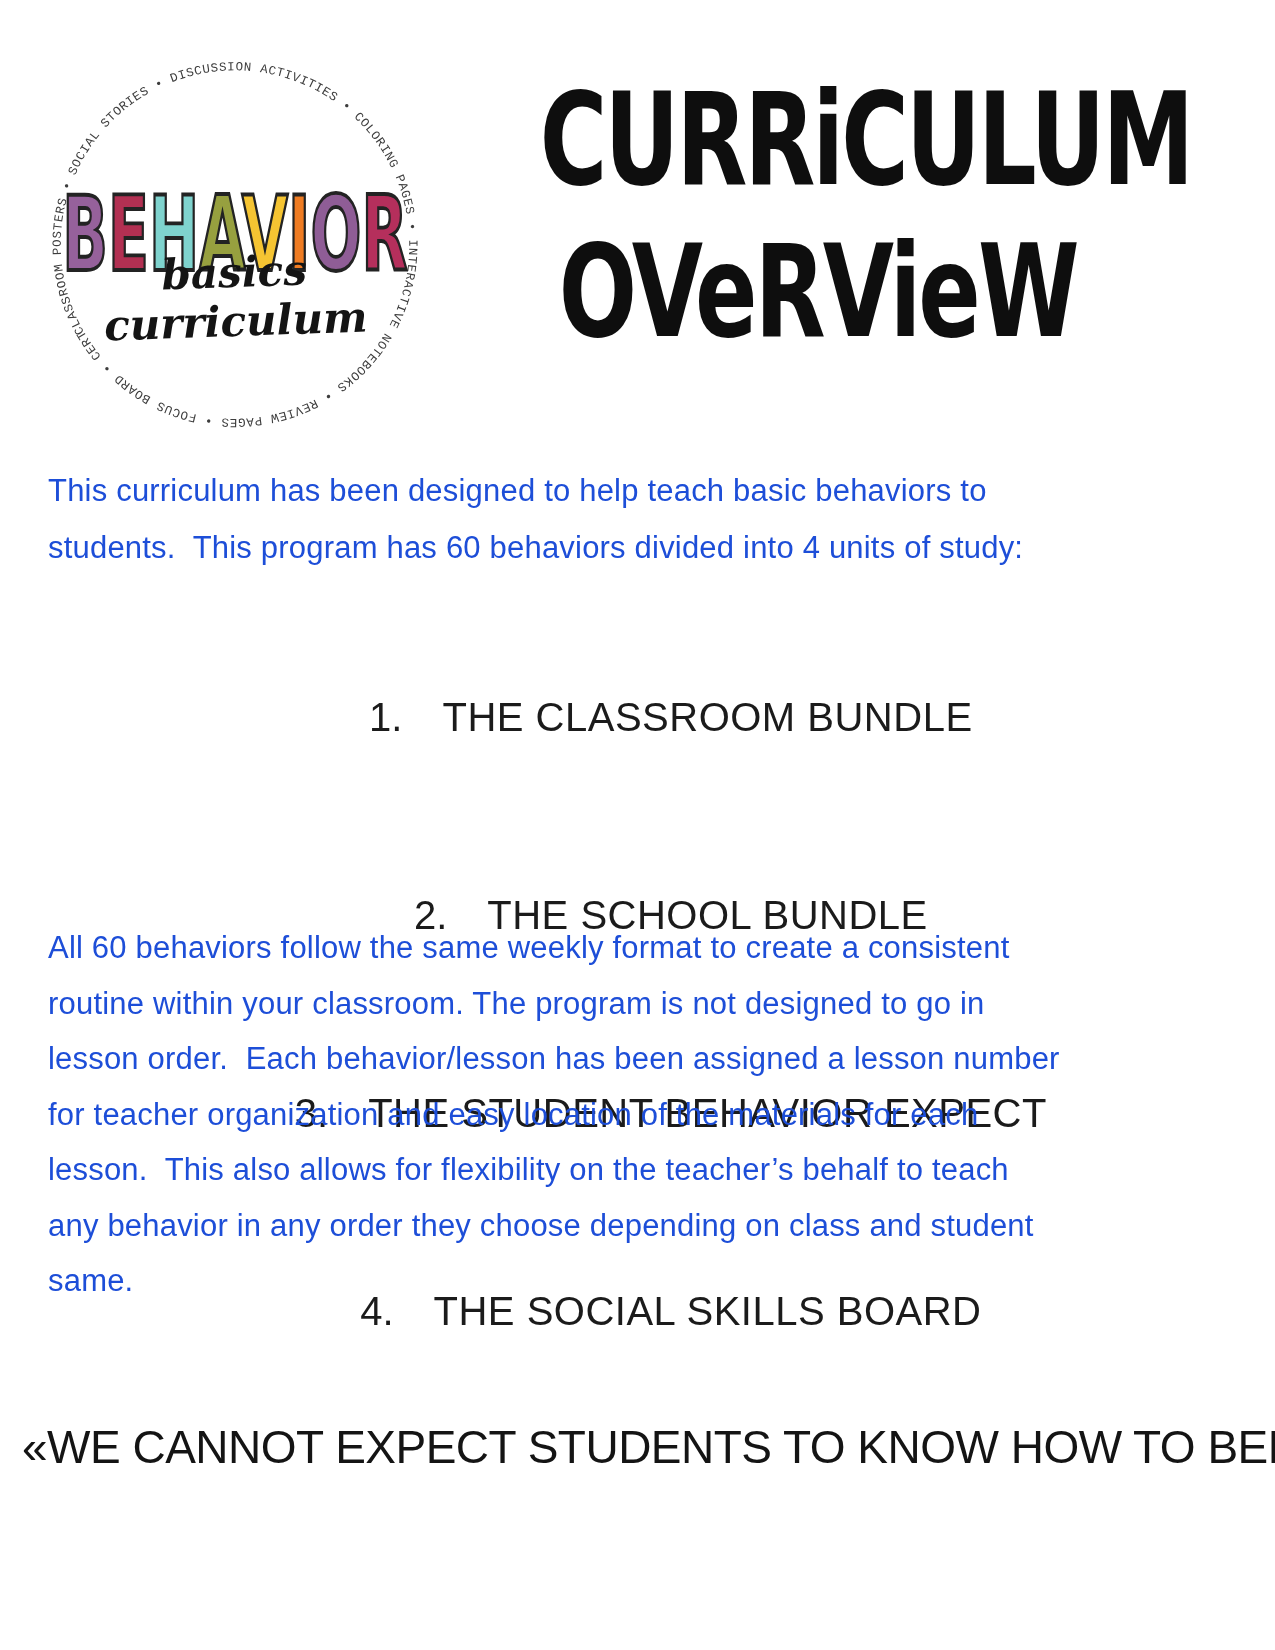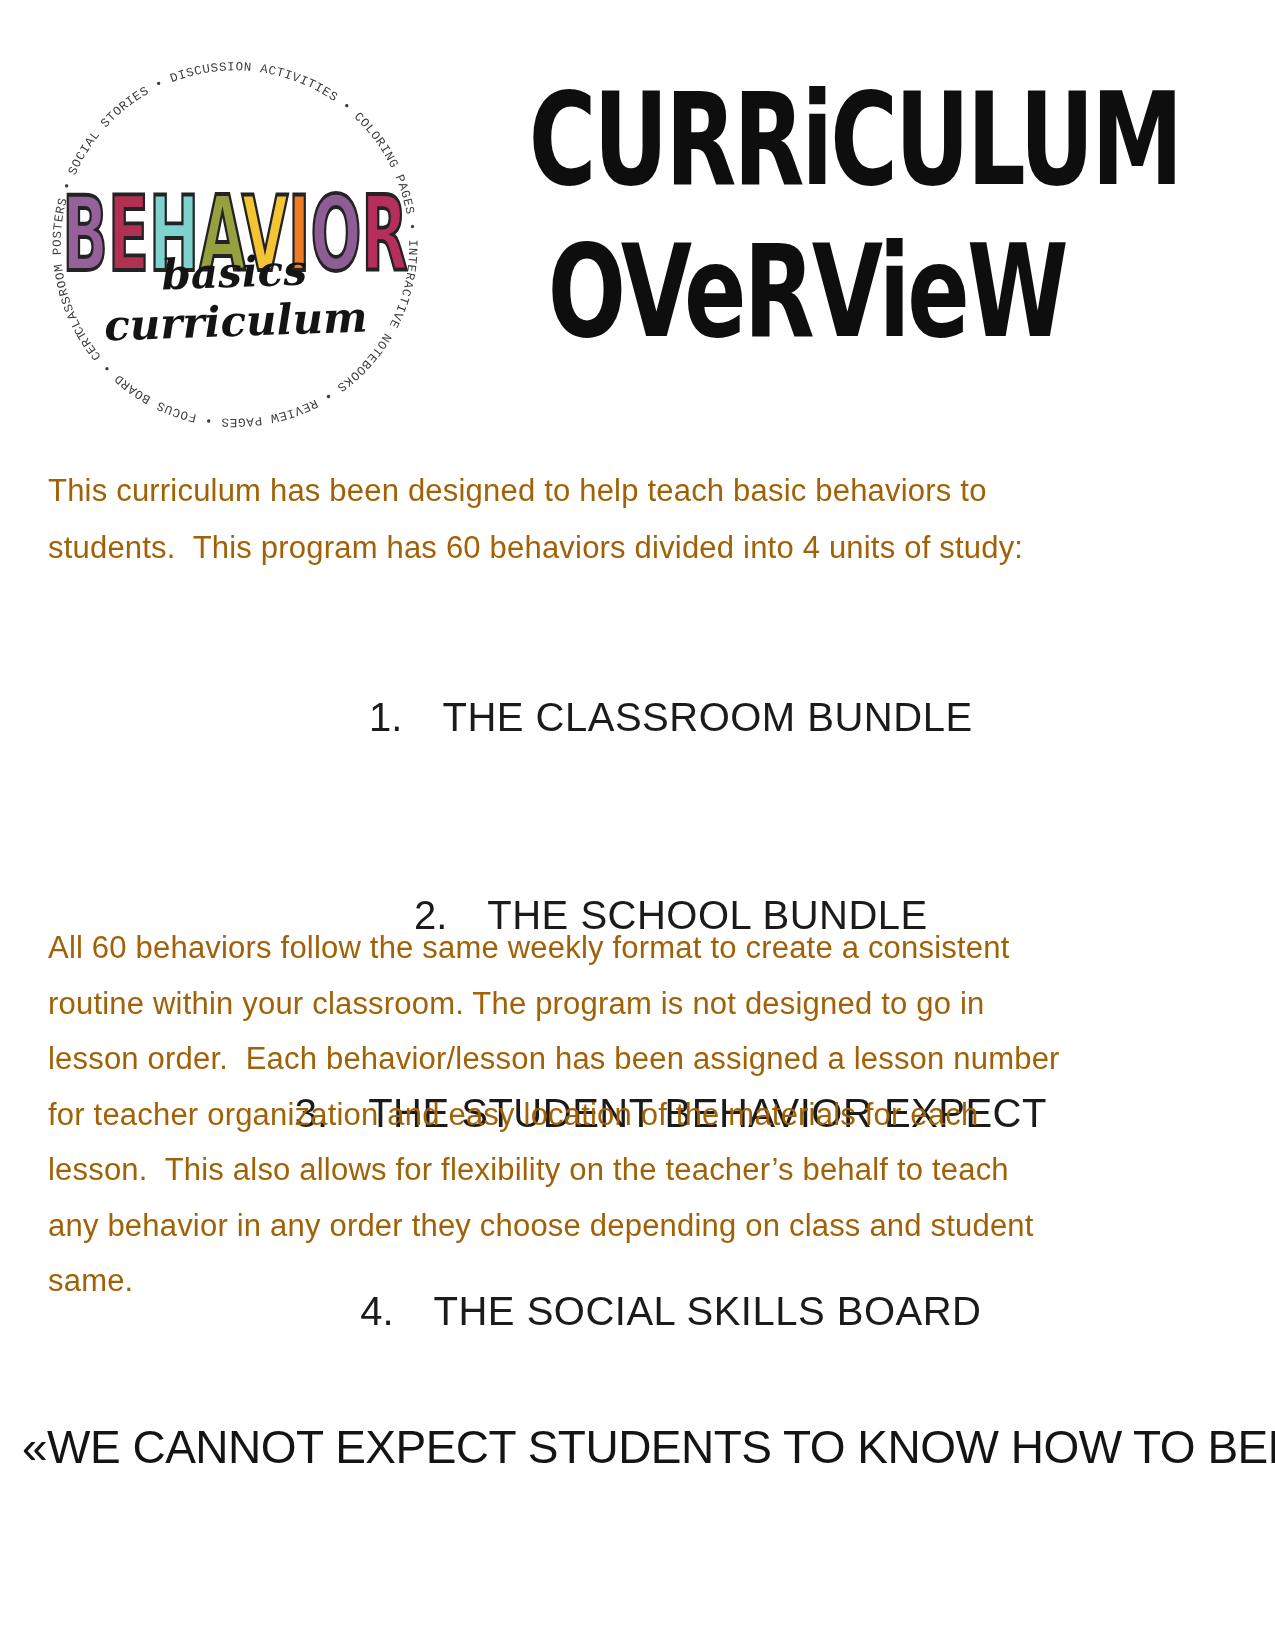--- a/index.html
+++ b/index.html
@@ -12,27 +12,27 @@
   .ring-text{font-family:"Liberation Mono",monospace;font-size:12.2px;letter-spacing:0.6px;fill:#3d3d3d;}
   .logo-word{position:absolute;left:0;top:142px;width:100%;text-align:center;
              font-family:"DejaVu Sans",sans-serif;font-weight:900;font-size:60px;line-height:60px;
              transform:scaleY(1.72);transform-origin:top center;
              -webkit-text-stroke:2.2px #232323;letter-spacing:0px;z-index:1;}
   .logo-script{position:absolute;left:0;top:208px;width:100%;text-align:center;
                font-family:"DejaVu Serif",serif;font-style:italic;font-weight:700;
                font-size:42px;color:#141414;transform:rotate(-2deg);z-index:2;}
 
   
-  .title{position:absolute;left:402px;top:64px;width:810px;margin:0;text-align:center;
+  .title{position:absolute;left:413px;top:64px;width:810px;margin:0;text-align:center;
          font-family:"DejaVu Sans",sans-serif;font-weight:800;color:#0e0e0e;}
   .title-line{display:block;font-size:128px;line-height:152px;letter-spacing:-4px;}
   .squeeze{display:inline-block;transform:scaleX(0.72);transform-origin:center;white-space:pre;}
 
   
-  .para{position:absolute;left:48px;font-size:31px;color:#a16207;letter-spacing:0.2px;}
+  .para{position:absolute;left:48px;font-size:31px;color:#1d4ed8;letter-spacing:0.2px;}
   .para .line{white-space:pre;}
   .p1{top:462px;width:1120px;}
   .p1 .line{line-height:57px;}
   .p2{top:920px;width:1140px;}
   .p2 .line{line-height:55.5px;}
 
   
   .bundles{position:absolute;left:0;top:618px;width:1275px;text-align:center;
            font-size:40px;color:#1b1b1b;}
   .bundle-row{line-height:66px;white-space:pre;}

